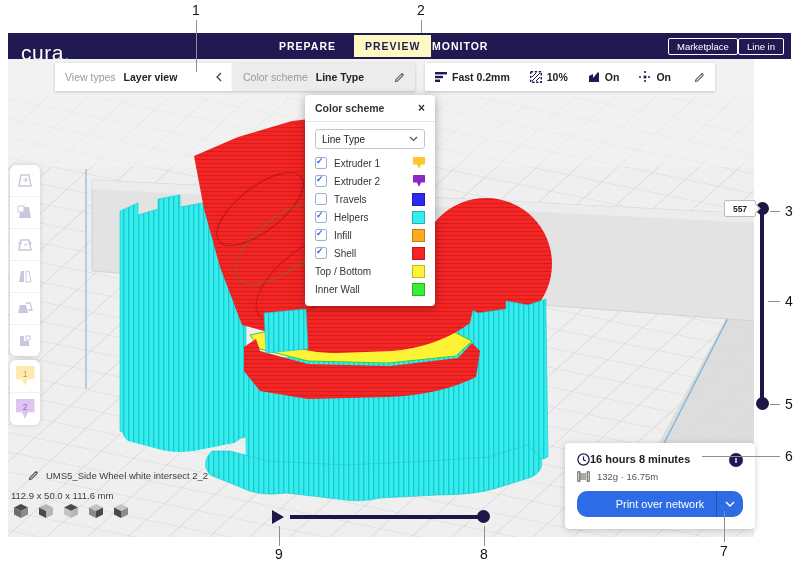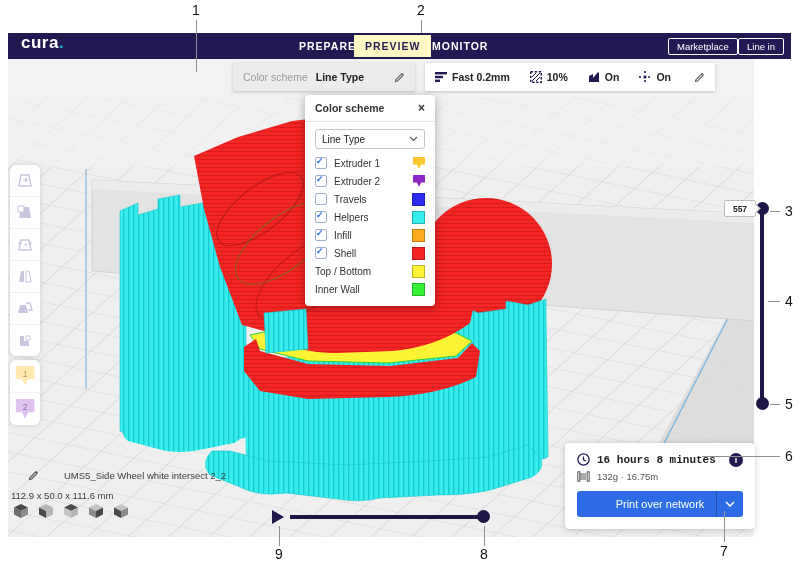--- a/index.html
+++ b/index.html
@@ -1,24 +1,24 @@
 <!DOCTYPE html>
 <html style="--navy: #211a52; --accent-blue: #2d6ce5; --logo-dot: #14b2dd; --check-blue: #2468e6; --slider: #1c1747;"><head>
 <meta charset="utf-8">
 <style>
   html,body{margin:0;padding:0;background:#fff;}
   .figure{position:relative;width:800px;height:566px;background:#fff;font-family:"Liberation Sans",sans-serif;overflow:hidden;}
   .app{position:absolute;left:8px;top:33px;width:783px;height:504px;}
 
   
   .navbar{position:absolute;left:0;top:0;width:783px;height:26px;background:var(--navy);}
-  .logo{position:absolute;left:13px;top:0;color:#fff;font-weight:bold;font-size:17px;letter-spacing:.5px;}
+  .logo{position:absolute;left:13px;top:8px;color:#fff;font-weight:normal;font-size:21px;letter-spacing:.5px;}
   .logo .dot{color:var(--logo-dot);}
   .nav-tab{position:absolute;top:0;height:26px;line-height:26px;color:#fff;font-size:10.5px;font-weight:bold;letter-spacing:1px;}
-  .tab-prepare{left:291px;}
+  .tab-prepare{left:271px;}
   .tab-preview{left:346px;top:2px;height:22px;line-height:22px;background:#fef9c3;color:var(--navy);padding:0 11px;}
   .tab-monitor{left:424px;}
   .nav-btn{position:absolute;top:5px;height:15px;line-height:15px;border:1px solid #fff;border-radius:2px;color:#fff;font-size:9.5px;padding:0 8px;}
   .btn-marketplace{left:660px;}
   .btn-signin{left:730px;}
 
   
   .viewport{position:absolute;left:0;top:26px;width:783px;height:478px;background:#f2f2f2;overflow:hidden;}
   .scene{position:absolute;left:0;top:0;}
   .right-strip{position:absolute;left:746px;top:0;width:37px;height:478px;background:#fff;}
@@ -56,42 +56,42 @@
   .badge-cell:last-child{border-bottom:none;}
   .etag{width:19px;height:21px;clip-path:polygon(0 6%,6% 0,94% 0,100% 6%,100% 66%,66% 66%,50% 96%,34% 66%,0 66%);display:flex;justify-content:center;font-size:8.5px;padding-top:3px;box-sizing:border-box;}
   .etag-1{background:rgba(253,199,47,.38);color:rgba(120,90,0,.55);}
   .etag-2{background:rgba(140,40,200,.28);color:rgba(80,20,120,.55);}
 
   
   .viewcubes{position:absolute;left:4px;top:443px;display:flex;gap:7px;}
   .vcube{width:18px;height:18px;display:flex;align-items:center;justify-content:center;}
 
   
-  .model-name{position:absolute;left:20px;top:411px;display:flex;align-items:center;gap:25px;font-size:9.5px;color:#3c3c3c;}
+  .model-name{position:absolute;left:20px;top:411px;display:flex;align-items:center;gap:7px;font-size:9.5px;color:#3c3c3c;}
   .model-dims{position:absolute;left:3px;top:431px;font-size:9.5px;color:#3c3c3c;}
 
   
   .layer-track{position:absolute;left:752px;top:149px;width:4px;height:195px;background:var(--slider);}
   .knob{position:absolute;width:13px;height:13px;border-radius:50%;background:var(--slider);}
   .knob-top{left:748px;top:143px;}
   .knob-bottom{left:748px;top:338px;}
   .layer-tip{position:absolute;left:716px;top:141px;width:30px;height:15px;background:#fff;border:1px solid #bbb;border-radius:2px;font-size:8.5px;font-weight:bold;color:#222;display:flex;align-items:center;justify-content:center;}
   .layer-tip .arr{position:absolute;right:-4px;top:3.5px;width:6px;height:6px;background:#fff;border-top:1px solid #bbb;border-right:1px solid #bbb;transform:rotate(45deg);}
 
   
   .play-btn{position:absolute;left:264px;top:451px;width:0;height:0;border-left:12px solid var(--slider);border-top:7px solid transparent;border-bottom:7px solid transparent;}
   .sim-track{position:absolute;left:282px;top:456px;width:193px;height:4px;background:var(--slider);}
   .sim-knob{left:469px;top:451px;}
 
   
   .print-card{position:absolute;left:557px;top:384px;width:190px;background:#fff;border-radius:4px;box-shadow:0 1px 6px rgba(0,0,0,.2);padding:10px 12px 12px;box-sizing:border-box;}
-  .pc-time{display:flex;align-items:center;gap:7px;font-size:11px;font-weight:bold;color:#222;font-family:Liberation Mono, monospace;}
+  .pc-time{display:flex;align-items:flex-start;gap:0;font-size:11px;font-weight:bold;color:#222;}
   .pc-mat{display:flex;align-items:center;gap:7px;font-size:9.5px;color:#555;margin-top:5px;}
   .info-dot{position:absolute;right:12px;top:10px;width:14px;height:14px;border-radius:50%;background:var(--navy);color:#fff;font-size:9px;font-weight:bold;display:flex;align-items:center;justify-content:center;}
-  .print-btn{margin-top:9px;height:26px;background:var(--accent-blue);border-radius:3px;color:#fff;font-size:11px;display:flex;align-items:center;justify-content:center;position:relative;}
+  .print-btn{margin-top:9px;height:26px;background:var(--accent-blue);border-radius:10px;color:#fff;font-size:11px;display:flex;align-items:center;justify-content:center;position:relative;}
   .print-btn .chev{position:absolute;right:0;top:0;width:26px;height:26px;border-left:1px solid rgba(0,0,0,.25);display:flex;align-items:center;justify-content:center;}
 
   
   .co{position:absolute;font-size:14px;color:#151515;transform:translate(-50%,-50%);z-index:20;}
   .cl{position:absolute;background:#8f8f8f;z-index:19;}
 </style>
 </head>
 <body>
 
 <div class="figure">
@@ -162,20 +162,29 @@
           <path d="M236,288 L248,280 252,292 300,305 382,307 450,299 464,284 472,292 468,318 Q432,336 380,338 L300,340 252,332 236,312 Z" fill="url(#redTex)"></path>
 
           <path d="M256,254 L298,250 300,290 258,294 Z" fill="url(#cyanTex)" stroke="#17c9cf" stroke-width="0.6"></path>
 
           <path d="M204,392 Q192,404 202,416 L232,428 Q250,438 278,434 L330,440 Q352,444 372,439 L430,436 Q470,436 492,428 L524,418 Q538,410 532,398 L520,386 480,398 420,402 340,406 260,402 222,392 Z" fill="url(#cyanTex)" stroke="#17c9cf" stroke-width="0.6"></path>
         </g>
       </svg>
 
       <div class="right-strip"></div>
 
+      <div class="seg seg-a">
+        <span class="lbl">View types</span>
+        <span class="val">Layer view</span>
+        <span class="tail">
+          <svg width="8" height="10" viewBox="0 0 8 10">
+              <polyline points="6,1 2,5 6,9" fill="none" stroke="#444" stroke-width="1.3"></polyline>
+            </svg>
+        </span>
+      </div>
       <div class="seg seg-b">
         <span class="lbl">Color scheme</span>
         <span class="val">Line Type</span>
         <span class="tail">
           <svg width="11" height="11" viewBox="0 0 11 11">
               <path d="M1.5 9.5 L2 7.5 7.5 2 9 3.5 3.5 9 Z M8 1.5 L9.5 3" fill="none" stroke="#666" stroke-width="1.1"></path>
             </svg>
         </span>
       </div>
       <div class="seg seg-c">

